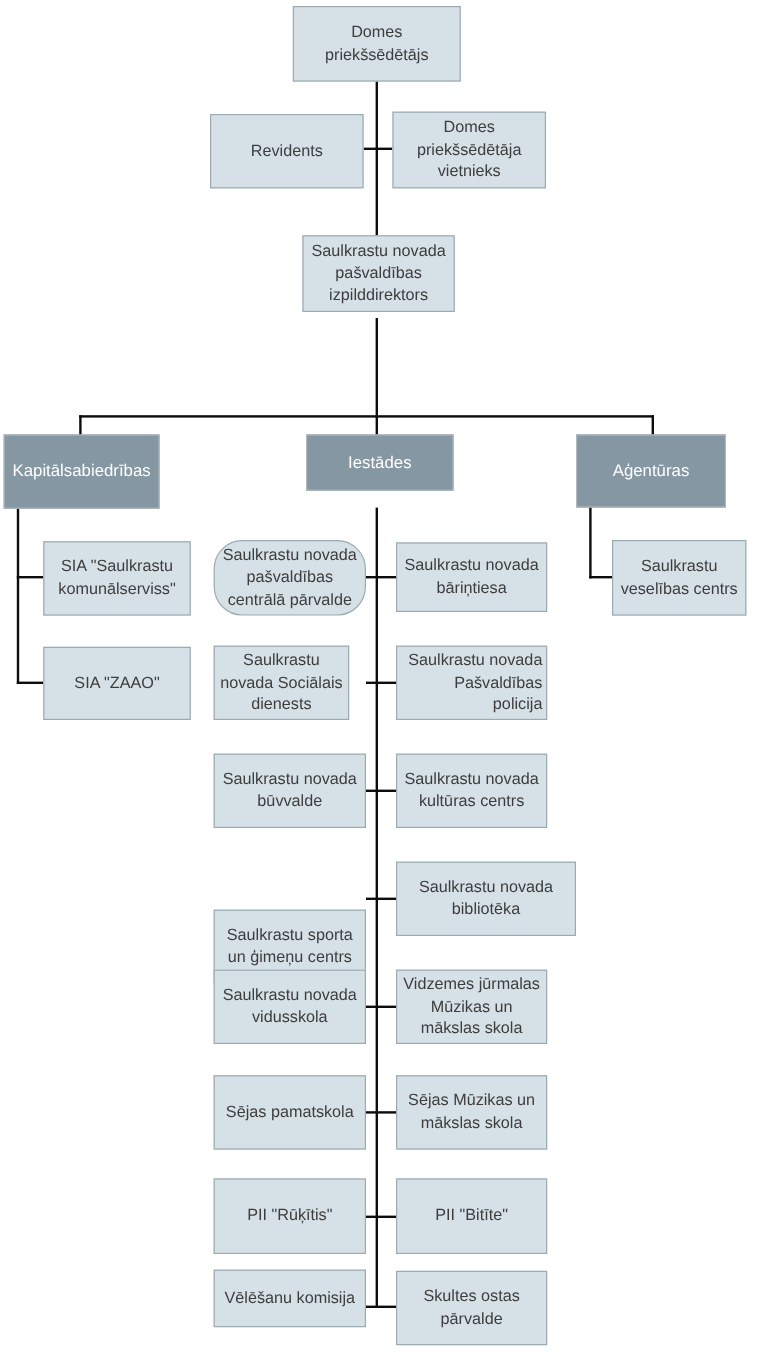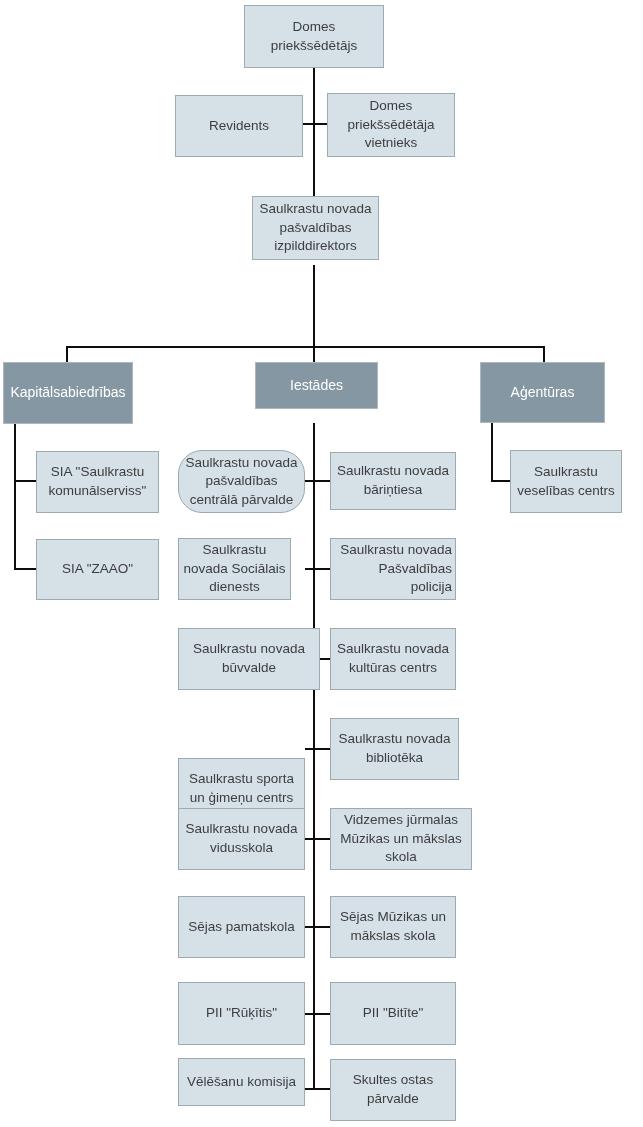--- a/index.html
+++ b/index.html
@@ -81,29 +81,29 @@
   <div class="node dark" style="left:255px; top:362px; width:123px; height:47px;">Iestādes</div>
   <div class="node dark" style="left:480px; top:362px; width:125px; height:61px;">Aģentūras</div>
 
   <div class="node" style="left:36px; top:451px; width:123px; height:62px;">SIA "Saulkrastu komunālserviss"</div>
   <div class="node" style="left:36px; top:539px; width:123px; height:61px;">SIA "ZAAO"</div>
 
   <div class="node" style="left:510px; top:450px; width:112px; height:63px;">Saulkrastu veselības centrs</div>
 
   <div class="node" style="left:178px; top:450px; width:127px; height:63px;border-radius:24px;">Saulkrastu novada pašvaldības centrālā pārvalde</div>
   <div class="node" style="left:178px; top:538px; width:113px; height:62px;">Saulkrastu novada Sociālais dienests</div>
-  <div class="node" style="left:178px; top:628px; width:142px; height:62px;">Saulkrastu novada būvvalde</div>
+  <div class="node" style="left:178px; top:628px; width:127px; height:62px;">Saulkrastu novada būvvalde</div>
   <div class="node" style="left:178px; top:718px; width:127px; height:62px;margin-top:40px;">Saulkrastu sporta un ģimeņu centrs</div>
   <div class="node" style="left:178px; top:808px; width:127px; height:62px;">Saulkrastu novada vidusskola</div>
   <div class="node" style="left:178px; top:896px; width:127px; height:62px;">Sējas pamatskola</div>
   <div class="node" style="left:178px; top:982px; width:127px; height:63px;">PII "Rūķītis"</div>
   <div class="node" style="left:178px; top:1058px; width:127px; height:48px;">Vēlēšanu komisija</div>
 
   <div class="node" style="left:330px; top:452px; width:126px; height:58px;">Saulkrastu novada bāriņtiesa</div>
   <div class="node" style="left:330px; top:538px; width:126px; height:62px;text-align:right;">Saulkrastu novada Pašvaldības policija</div>
   <div class="node" style="left:330px; top:628px; width:126px; height:62px;">Saulkrastu novada kultūras centrs</div>
-  <div class="node" style="left:330px; top:718px; width:129px; height:62px;">Saulkrastu novada bibliotēka</div>
-  <div class="node" style="left:330px; top:808px; width:142px; height:62px;">Vidzemes jūrmalas Mūzikas un mākslas skola</div>
+  <div class="node" style="left:330px; top:718px; width:150px; height:62px;">Saulkrastu novada bibliotēka</div>
+  <div class="node" style="left:330px; top:808px; width:126px; height:62px;">Vidzemes jūrmalas Mūzikas un mākslas skola</div>
   <div class="node" style="left:330px; top:896px; width:126px; height:62px;">Sējas Mūzikas un mākslas skola</div>
   <div class="node" style="left:330px; top:982px; width:126px; height:63px;">PII "Bitīte"</div>
   <div class="node" style="left:330px; top:1059px; width:126px; height:62px;">Skultes ostas pārvalde</div>
 
 </div>
 
 </body></html>

